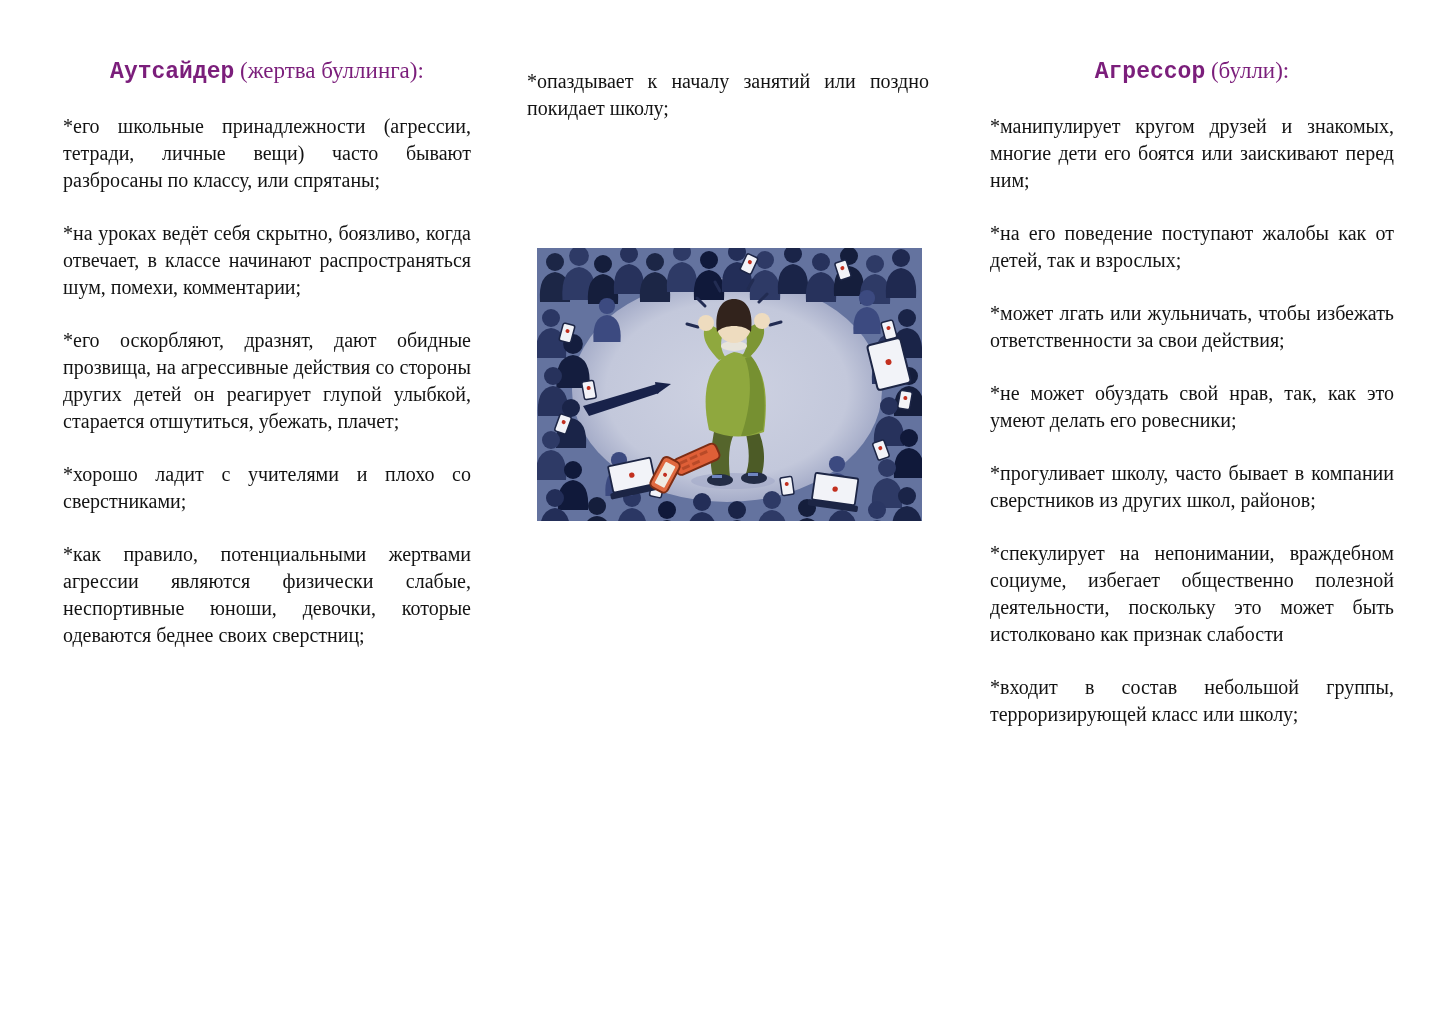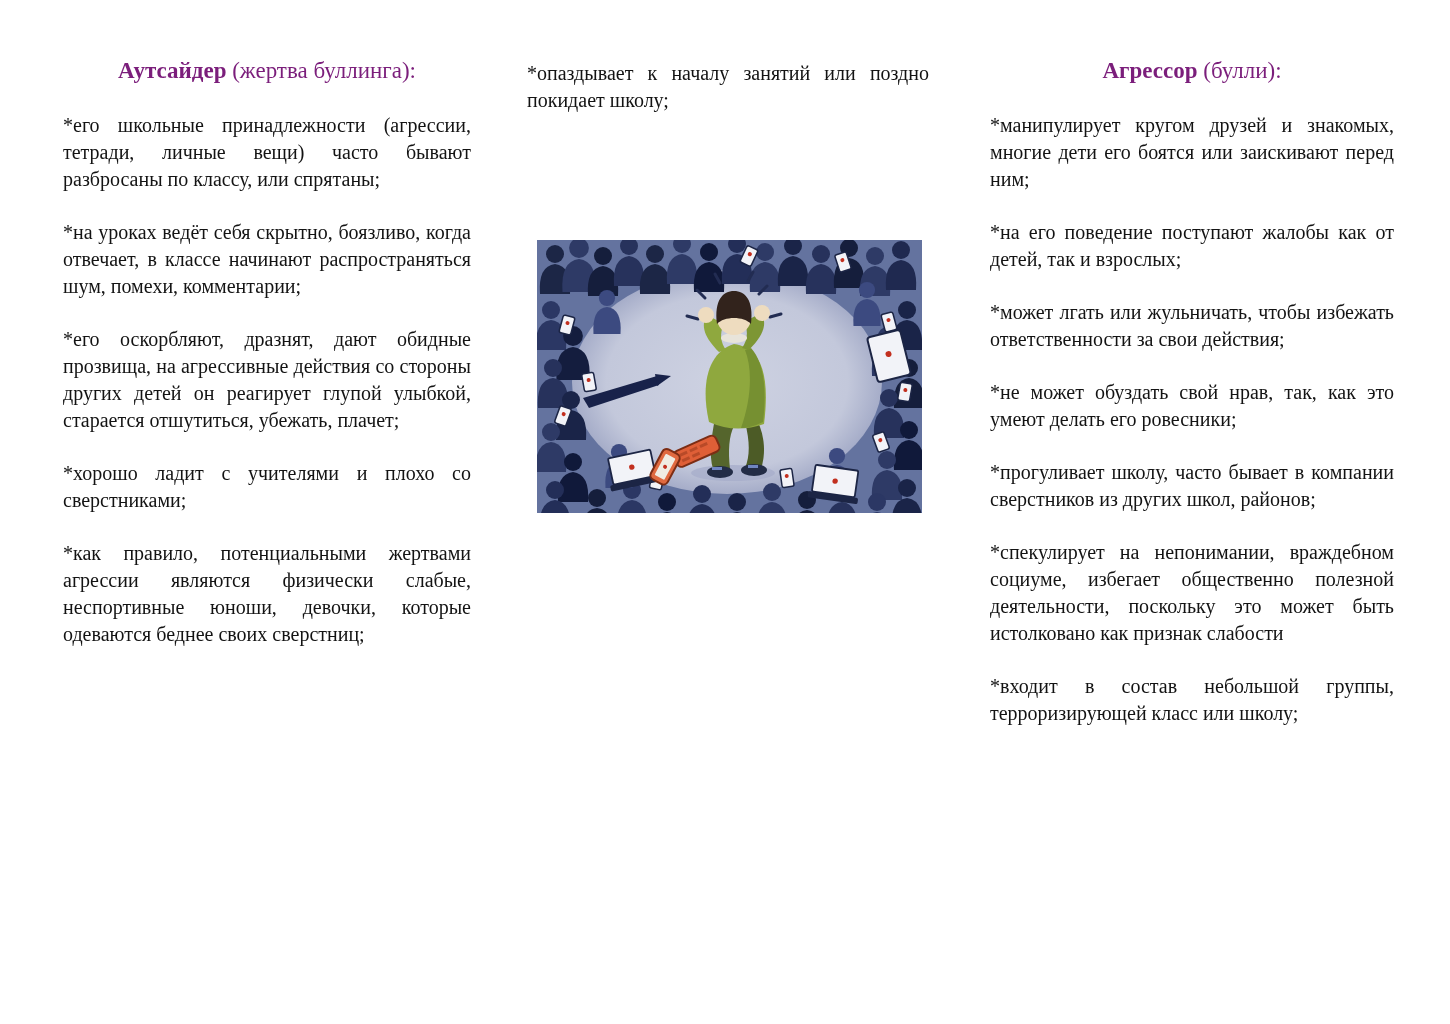--- a/index.html
+++ b/index.html
@@ -9,23 +9,23 @@
     position:relative;overflow:hidden;
   }
   .col{position:absolute;top:56px;text-align:justify;font-size:20px;line-height:27px;}
   #col-outsider{left:63px;width:408px;}
   #col-middle{left:527px;width:402px;}
   #col-aggressor{left:990px;width:404px;}
   .col-title{
     text-align:center;font-size:23px;line-height:30px;margin:0;
     color:#7b1e7b;font-weight:normal;
   }
-  .col-title .tb{font-weight:bold;}
+  .col-title .tb{font-weight:bold;font-family:Liberation Mono, monospace;}
   .col p{margin:26px 0 0 0;}
-  #col-middle p:first-child{margin-top:4px;}
+  #col-middle p:first-child{margin-top:12px;}
   .illustration{margin:126px 0 0 10px;width:385px;height:273px;}
   .illustration svg{display:block;width:385px;height:273px;}
 </style>
 </head>
 <body>
 
 <section class="col" id="col-outsider">
   <h2 class="col-title"><span class="tb">Аутсайдер</span><span> (жертва буллинга):</span></h2>
   <p>*его школьные принадлежности (агрессии, тетради, личные вещи) часто бывают разбросаны по классу, или спрятаны;</p>
   <p>*на уроках ведёт себя скрытно, боязливо, когда отвечает, в классе начинают распространяться шум, помехи, комментарии;</p>

